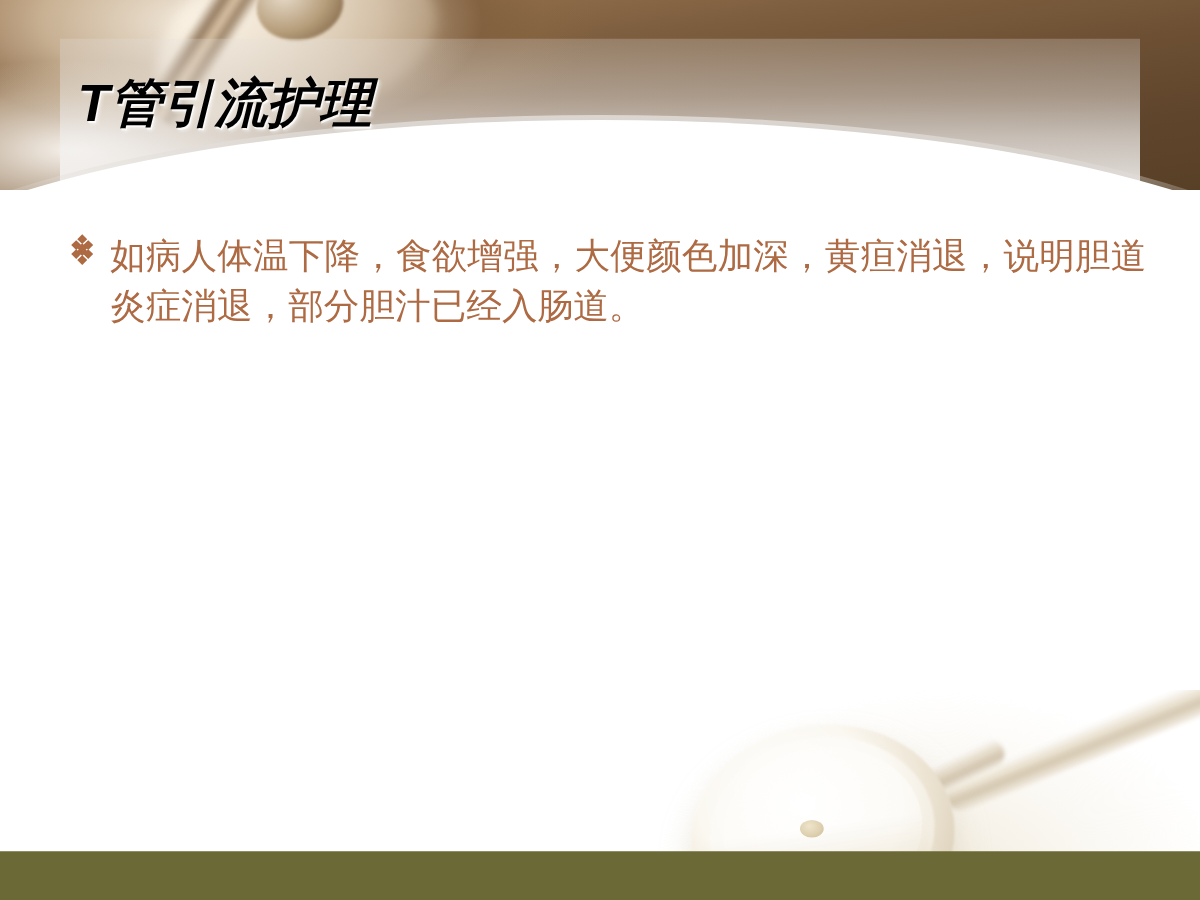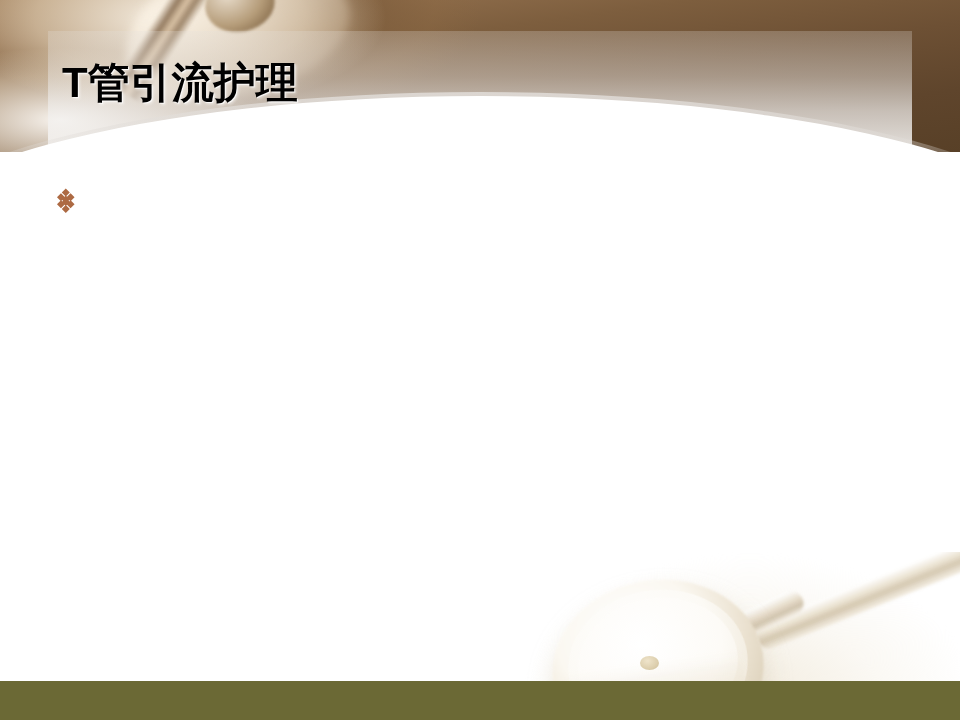--- a/index.html
+++ b/index.html
@@ -21,20 +21,21 @@
   }
 
   
   .banner {
     position: absolute;
     left: 0;
     top: 0;
     width: 960px;
     height: 152px;
     overflow: hidden;
+    font-style: italic;
   }
 
   
   .banner-photo {
     position: absolute;
     inset: 0;
     background:
       radial-gradient(ellipse 300px 130px at 170px 18px,
           rgba(255,250,240,0.92) 0%, rgba(240,225,200,0.55) 45%, rgba(190,160,120,0) 72%),
       radial-gradient(ellipse 190px 120px at 330px 6px,
@@ -305,19 +306,20 @@
       <div class="steth-skirt"></div>
       <div class="steth-dot"></div>
     </div>
 
     <ul class="bullets">
       <li class="bullet">
         <span class="bullet-marker">❖</span>
       </li>
       <li class="bullet">
         <span class="bullet-marker">❖</span>
+        <span>如病人体温下降，食欲增强，大便颜色加深，黄疸消退，说明胆道炎症消退，部分胆汁已经入肠道。</span>
       </li>
     </ul>
   </div>
 
   <div class="footer-bar"></div>
 
 </div>
 
 </body></html>

